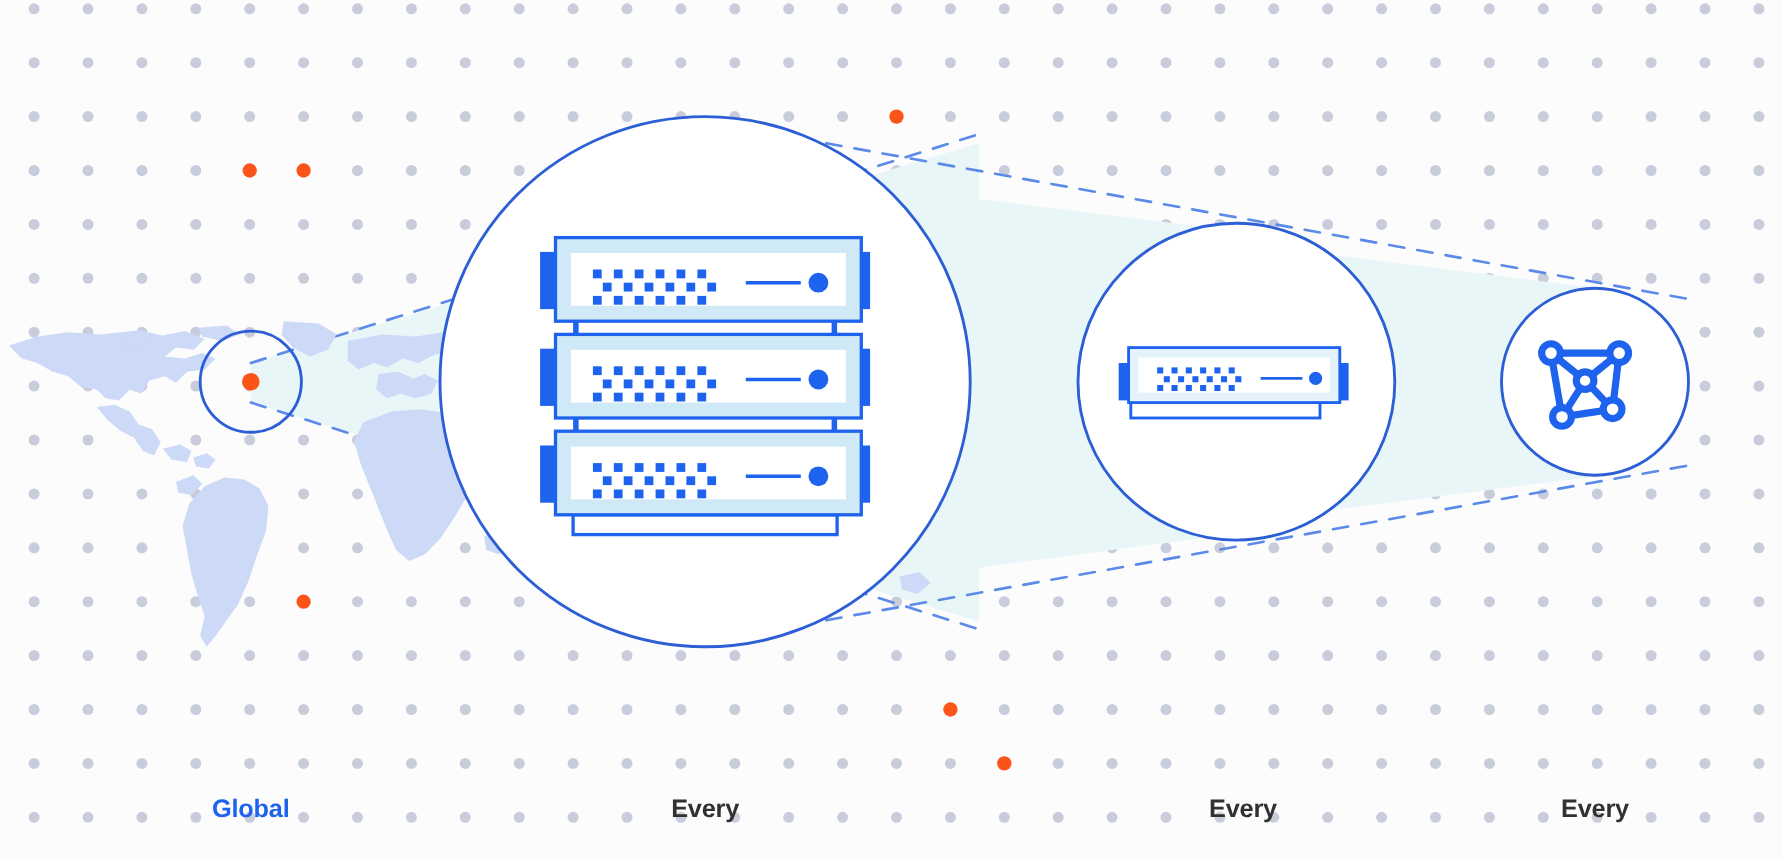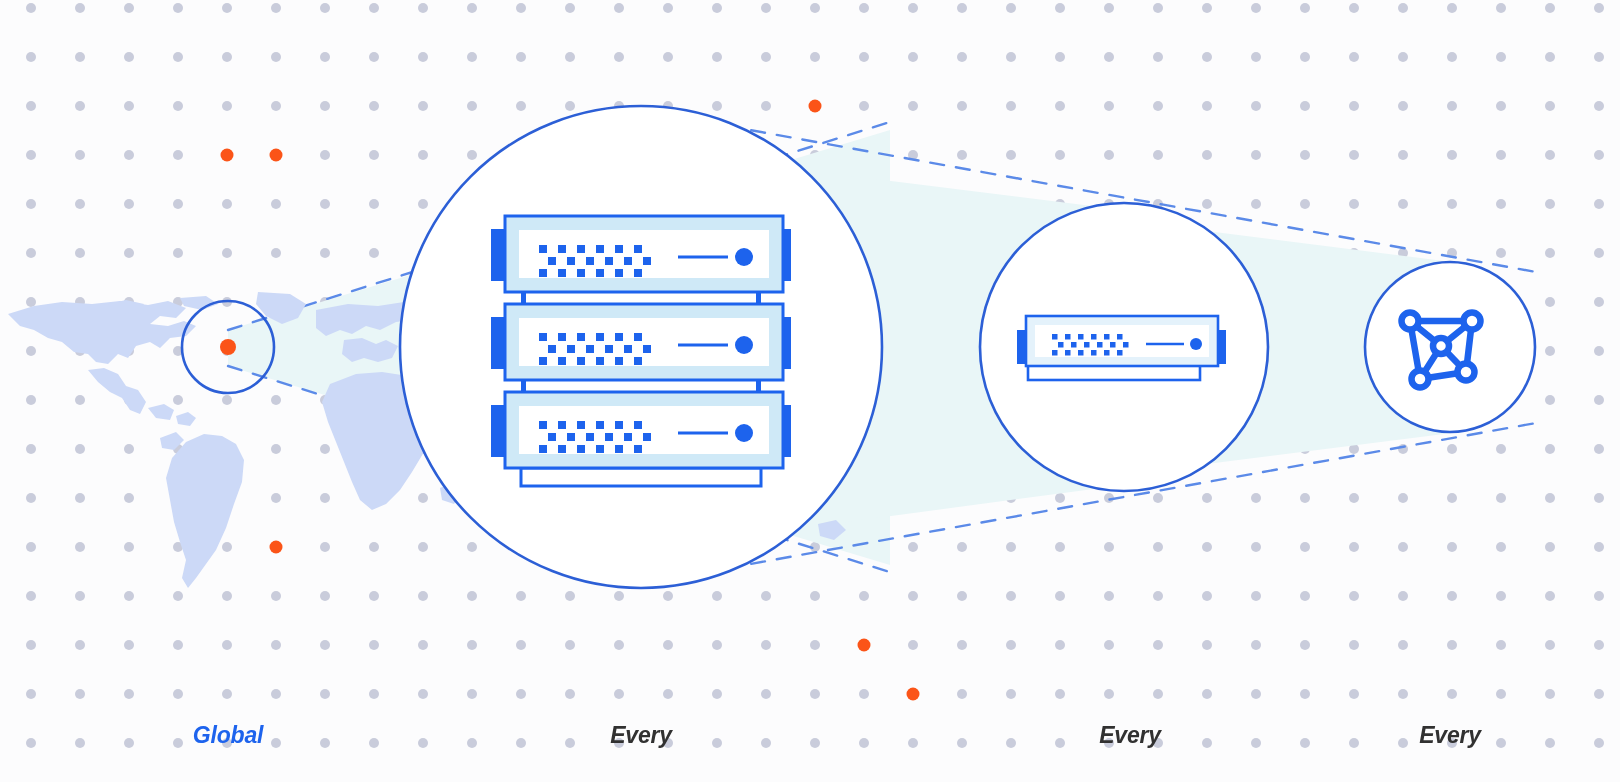--- a/index.html
+++ b/index.html
@@ -38,21 +38,21 @@
     text-align: center;
     font-family: "Liberation Sans", sans-serif;
     font-size: 23px;
     line-height: 27px;
     font-weight: 700;
     letter-spacing: -0.2px;
     white-space: pre;
     color: #313131;
   }
   .label.accent { color: #1d63ed; }
-  .label-line { display: block; font-style: italic; }
+  .label-line { display: block; }
 </style>
 </head>
 <body>
 
 <div id="stage">
 
   <svg class="layer" viewBox="0 0 1620 782" xmlns="http://www.w3.org/2000/svg">
     <g id="dotgrid">
         <circle cx="31" cy="8" r="5" fill="#c9ccdb"></circle>
         <circle cx="80" cy="8" r="5" fill="#c9ccdb"></circle>

